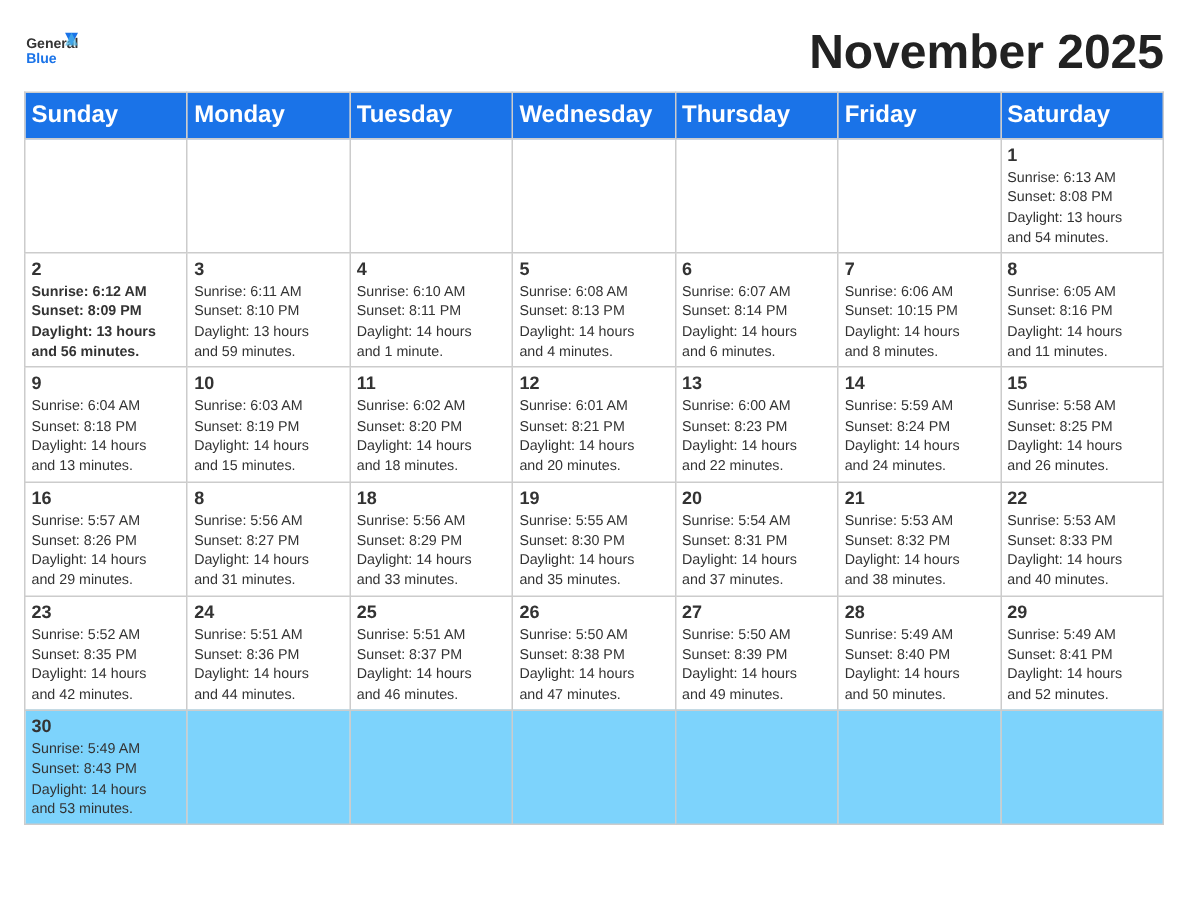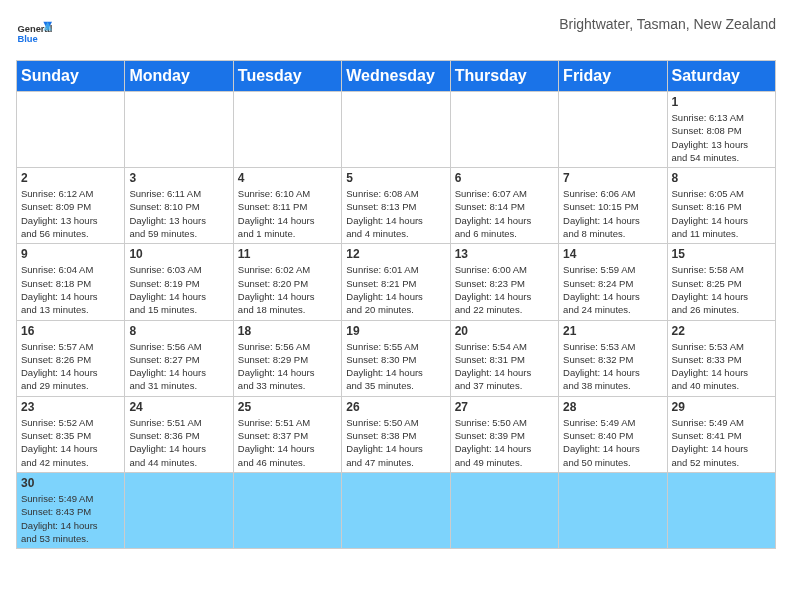--- a/index.html
+++ b/index.html
@@ -84,21 +84,21 @@
 <div class="header-area">
   <div class="logo">
     <svg class="logo-icon" viewBox="0 0 50 50">
       <text x="2" y="22" font-size="13" font-weight="bold" fill="#333">General</text>
       <text x="2" y="36" font-size="13" font-weight="bold" fill="#1a73e8">Blue</text>
       <polygon points="38,8 50,8 44,20" fill="#1a73e8"></polygon>
       <polygon points="38,20 50,20 44,8" fill="#4db6e8" opacity="0.7"></polygon>
     </svg>
   </div>
   <div class="title-area">
-    <div class="subtitle">Brightwater, Tasman, New Zealand</div>
+    <div class="month-title">November 2025</div>
   </div>
 </div>
 
 <table class="calendar">
   <thead>
     <tr>
     <th>Sunday</th>
         <th>Monday</th>
         <th>Tuesday</th>
         <th>Wednesday</th>
@@ -119,21 +119,21 @@
           <span class="day-num">1</span>
           <div class="day-info" style="white-space: pre-line;">Sunrise: 6:13 AM
 Sunset: 8:08 PM
 Daylight: 13 hours
 and 54 minutes.</div>
         </td>
       </tr>
       <tr>
         <td>
           <span class="day-num">2</span>
-          <div class="day-info" style="white-space: pre-line;">Sunrise: 6:12 AM
+          <div class="day-info" style="white-space: pre-line; font-weight: bold;">Sunrise: 6:12 AM
 Sunset: 8:09 PM
 Daylight: 13 hours
 and 56 minutes.</div>
         </td>
         <td>
           <span class="day-num">3</span>
           <div class="day-info" style="white-space: pre-line;">Sunrise: 6:11 AM
 Sunset: 8:10 PM
 Daylight: 13 hours
 and 59 minutes.</div>

